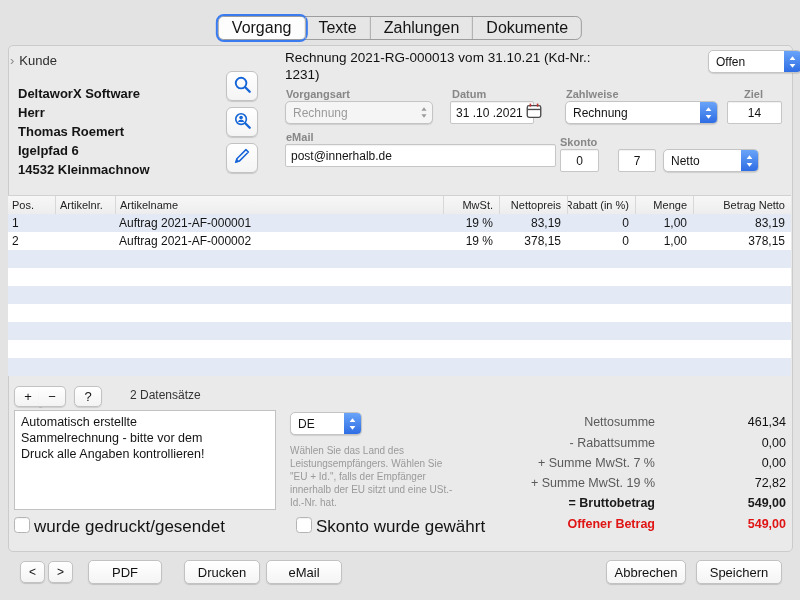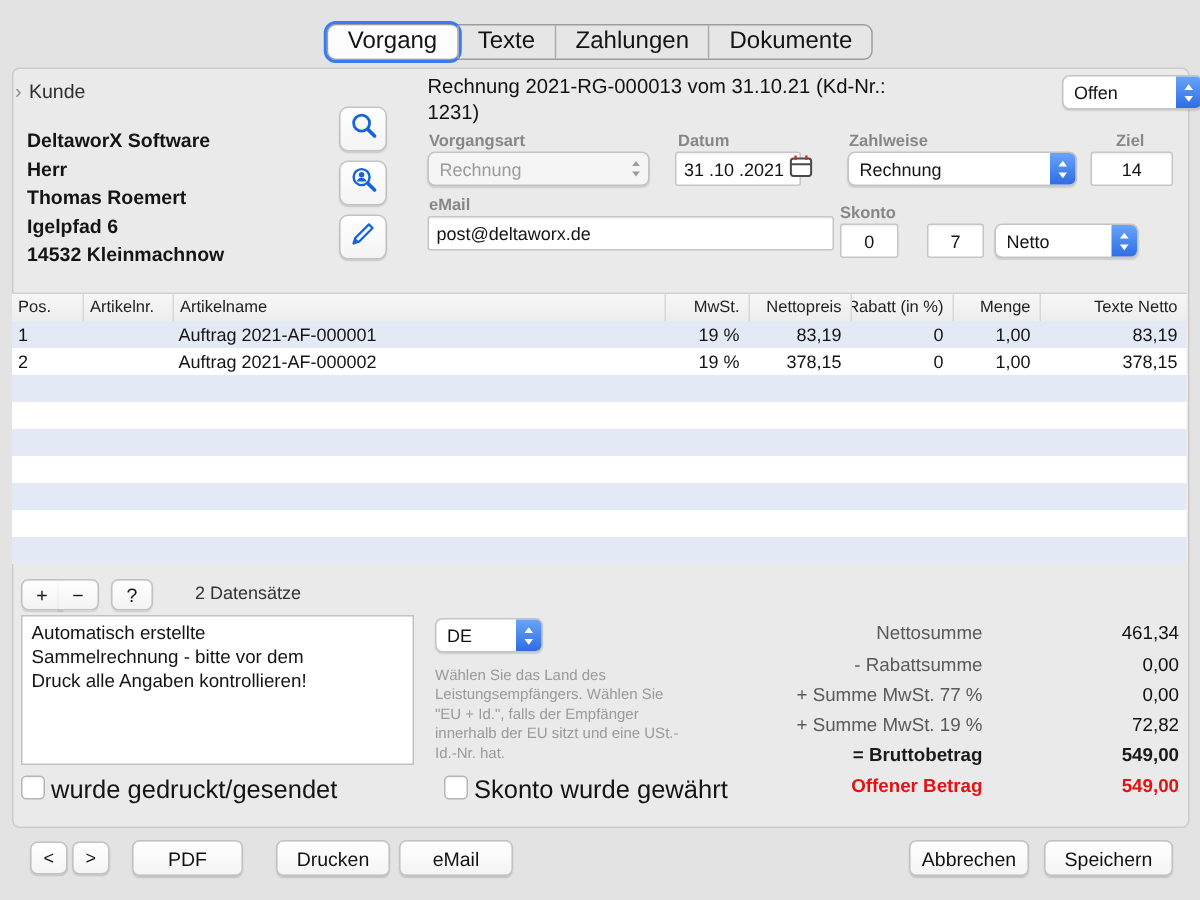--- a/index.html
+++ b/index.html
@@ -175,21 +175,21 @@
         </svg>
       </span>
   </div>
 
   <div class="field center" style="left:727px;top:101px;width:53px;">
     <span>14</span>
   </div>
 
   <div class="flabel" style="left:286px;top:131px;">eMail</div>
   <div class="field" style="left:285px;top:144px;width:259px;">
-    <span>post@deltaworx.de</span>
+    <span>post@innerhalb.de</span>
   </div>
 
   <div class="flabel" style="left:560px;top:136px;width:37px;text-align:center;">Skonto</div>
   <div class="flabel" style="left:618px;top:136px;width:36px;text-align:center;margin-top:20px;">Tage</div>
   <div class="field center" style="left:560px;top:149px;width:37px;">
     <span>0</span>
   </div>
   <div class="field center" style="left:618px;top:149px;width:36px;">
     <span>7</span>
   </div>
@@ -204,21 +204,21 @@
   </div>
 
   <div class="thead tgrid">
     <div>Pos.</div>
     <div>Artikelnr.</div>
     <div>Artikelname</div>
     <div class="num">MwSt.</div>
     <div class="num">Nettopreis</div>
     <div class="num">Rabatt (in %)</div>
     <div class="num">Menge</div>
-    <div class="num">Texte Netto</div>
+    <div class="num">Betrag Netto</div>
   </div>
   <div class="trows">
     <div class="trow tgrid">
       <div>1</div>
       <div></div>
       <div>Auftrag 2021-AF-000001</div>
       <div class="num">19 %</div>
       <div class="num">83,19</div>
       <div class="num">0</div>
       <div class="num">1,00</div>
@@ -260,21 +260,21 @@
           <path d="M4.5 12.8 L1.6 9 H7.4 Z" fill="#fff"></path>
         </svg>
       </span>
   </div>
   <div class="help">Wählen Sie das Land des Leistungsempfängers. Wählen Sie "EU + Id.", falls der Empfänger innerhalb der EU sitzt und eine USt.-Id.-Nr. hat.</div>
 
   <span class="tlabel" style="top:415px;">Nettosumme</span>
   <span class="tvalue" style="top:415px;">461,34</span>
   <span class="tlabel" style="top:436px;">- Rabattsumme</span>
   <span class="tvalue" style="top:436px;">0,00</span>
-  <span class="tlabel" style="top:456px;">+ Summe MwSt. 77 %</span>
+  <span class="tlabel" style="top:456px;">+ Summe MwSt. 7 %</span>
   <span class="tvalue" style="top:456px;">0,00</span>
   <span class="tlabel" style="top:476px;">+ Summe MwSt. 19 %</span>
   <span class="tvalue" style="top:476px;">72,82</span>
   <span class="tlabel tbold" style="top:496px;">= Bruttobetrag</span>
   <span class="tvalue tbold" style="top:496px;">549,00</span>
   <span class="tlabel tred" style="top:517px;">Offener Betrag</span>
   <span class="tvalue tred" style="top:517px;">549,00</span>
 
   <div class="cb" style="left:14px;top:517px;"></div>
   <div class="cblabel" style="left:34px;top:517px;">wurde gedruckt/gesendet</div>

